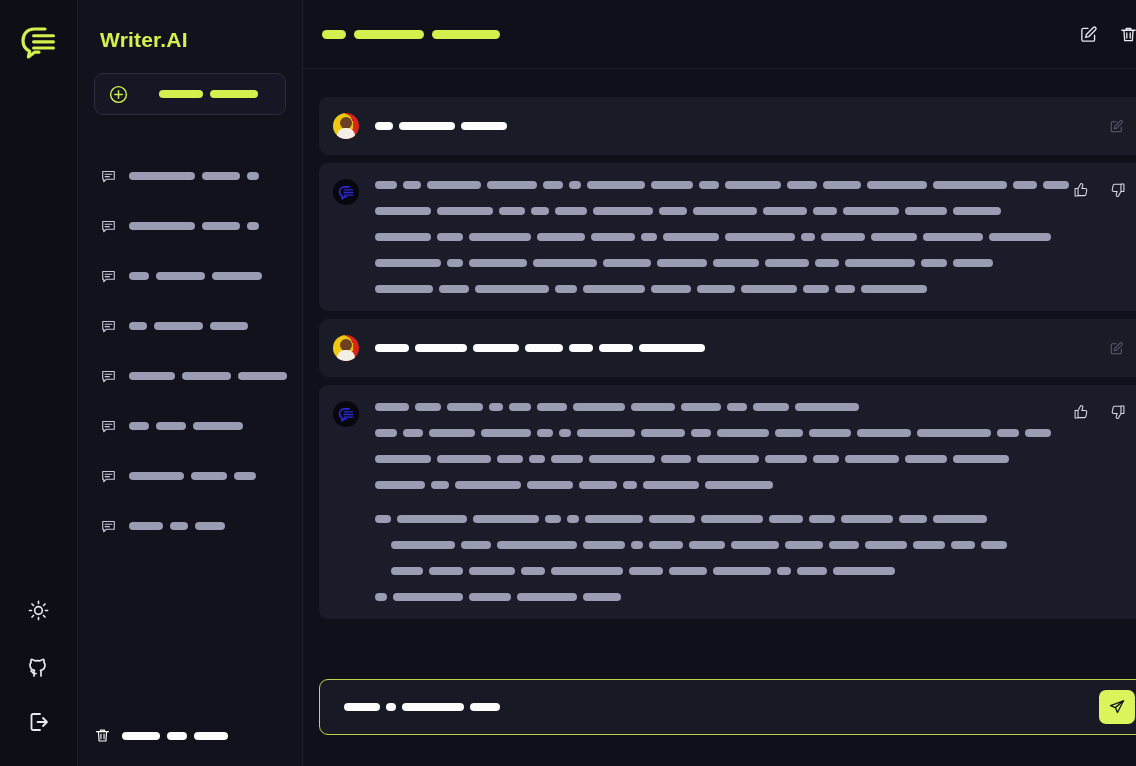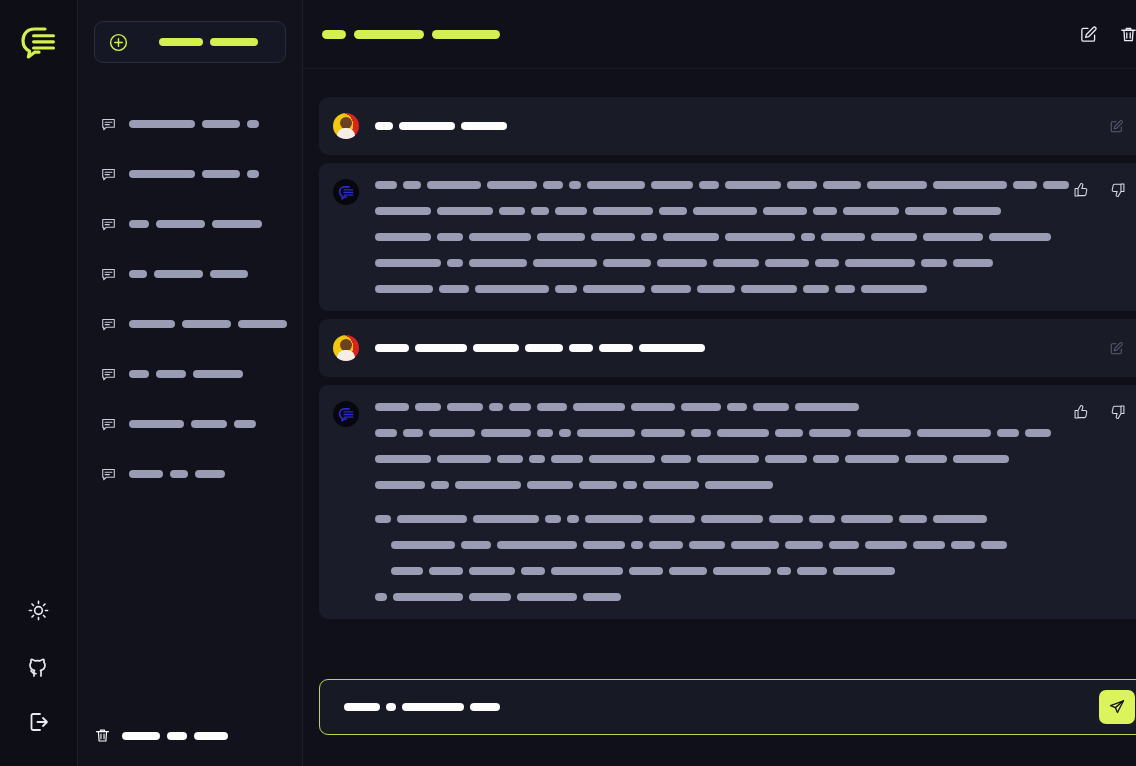--- a/index.html
+++ b/index.html
@@ -192,20 +192,21 @@
       <span>
         <svg width="24" height="24" viewBox="0 0 24 24" fill="none" stroke="#e9eaf2" stroke-width="1.8" stroke-linecap="round" stroke-linejoin="round">
           <path d="M13 4H6a1.5 1.5 0 0 0-1.5 1.5v13A1.5 1.5 0 0 0 6 20h7"></path>
           <path d="M16 8l4 4-4 4M10.5 12H20"></path>
         </svg>
       </span>
     </div>
   </div>
 
   <div class="sidebar">
+    <div class="brand">Writer.AI</div>
 
     <div class="new-chat">
       <span>
         <svg width="19" height="19" viewBox="0 0 20 20" fill="none" stroke="#d4f04f" stroke-width="1.5">
           <circle cx="10" cy="10" r="8.3"></circle>
           <path d="M10 6.1v7.8M6.1 10h7.8" stroke-linecap="round"></path>
         </svg>
       </span>
       <span class="new-chat-label">
           <span class="bar lime" style="width: 44px;"></span>

